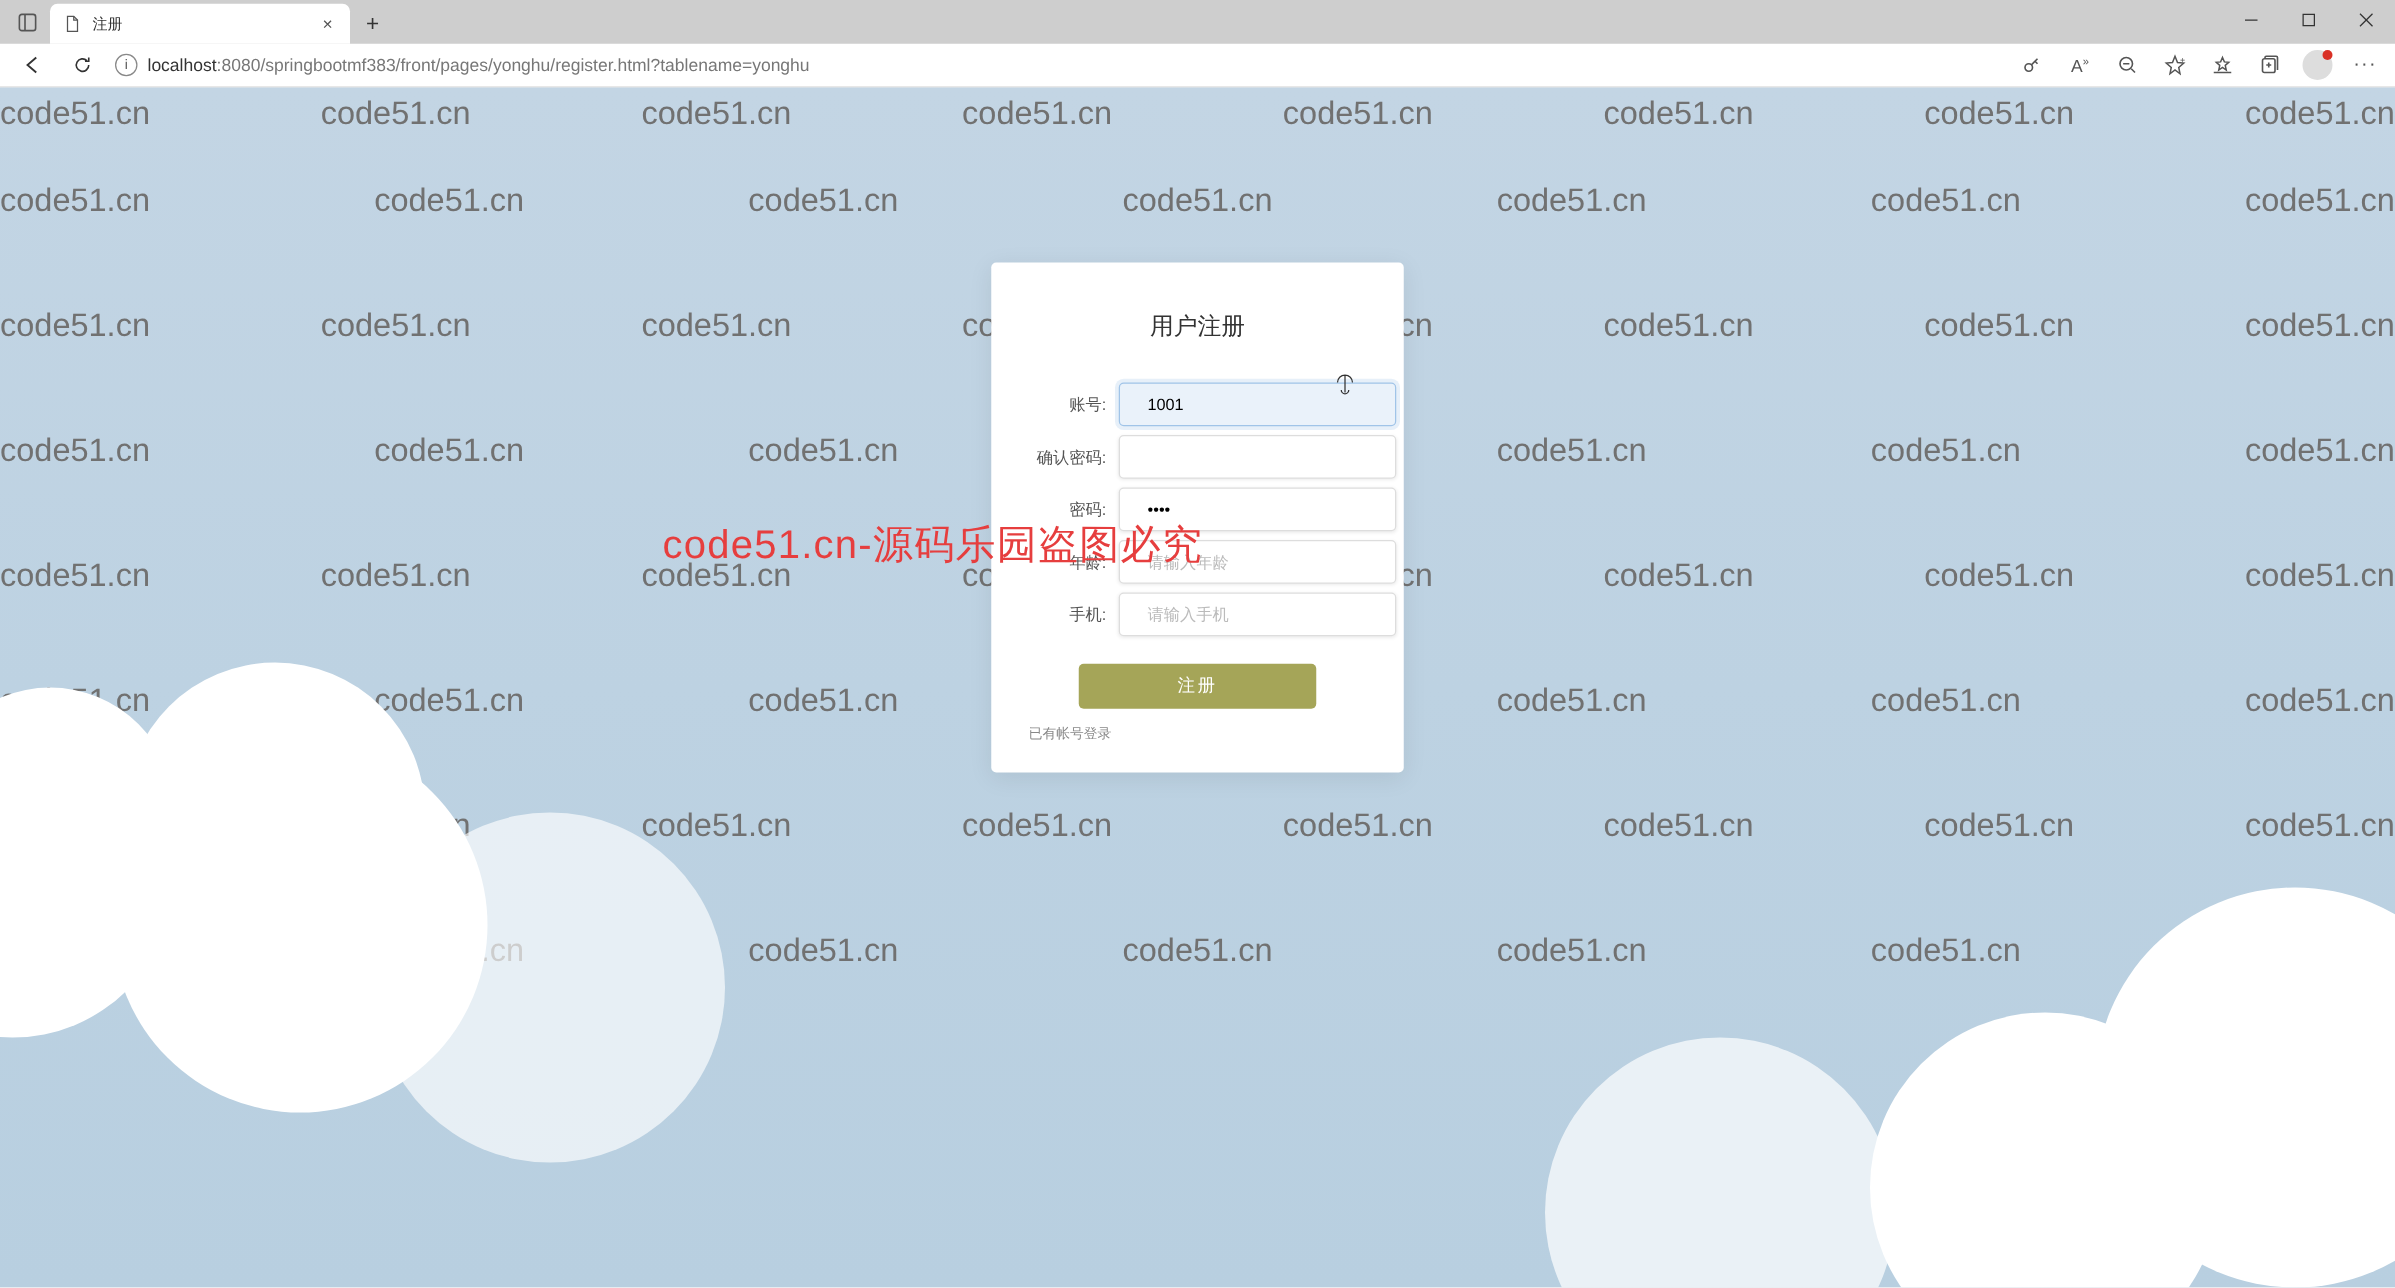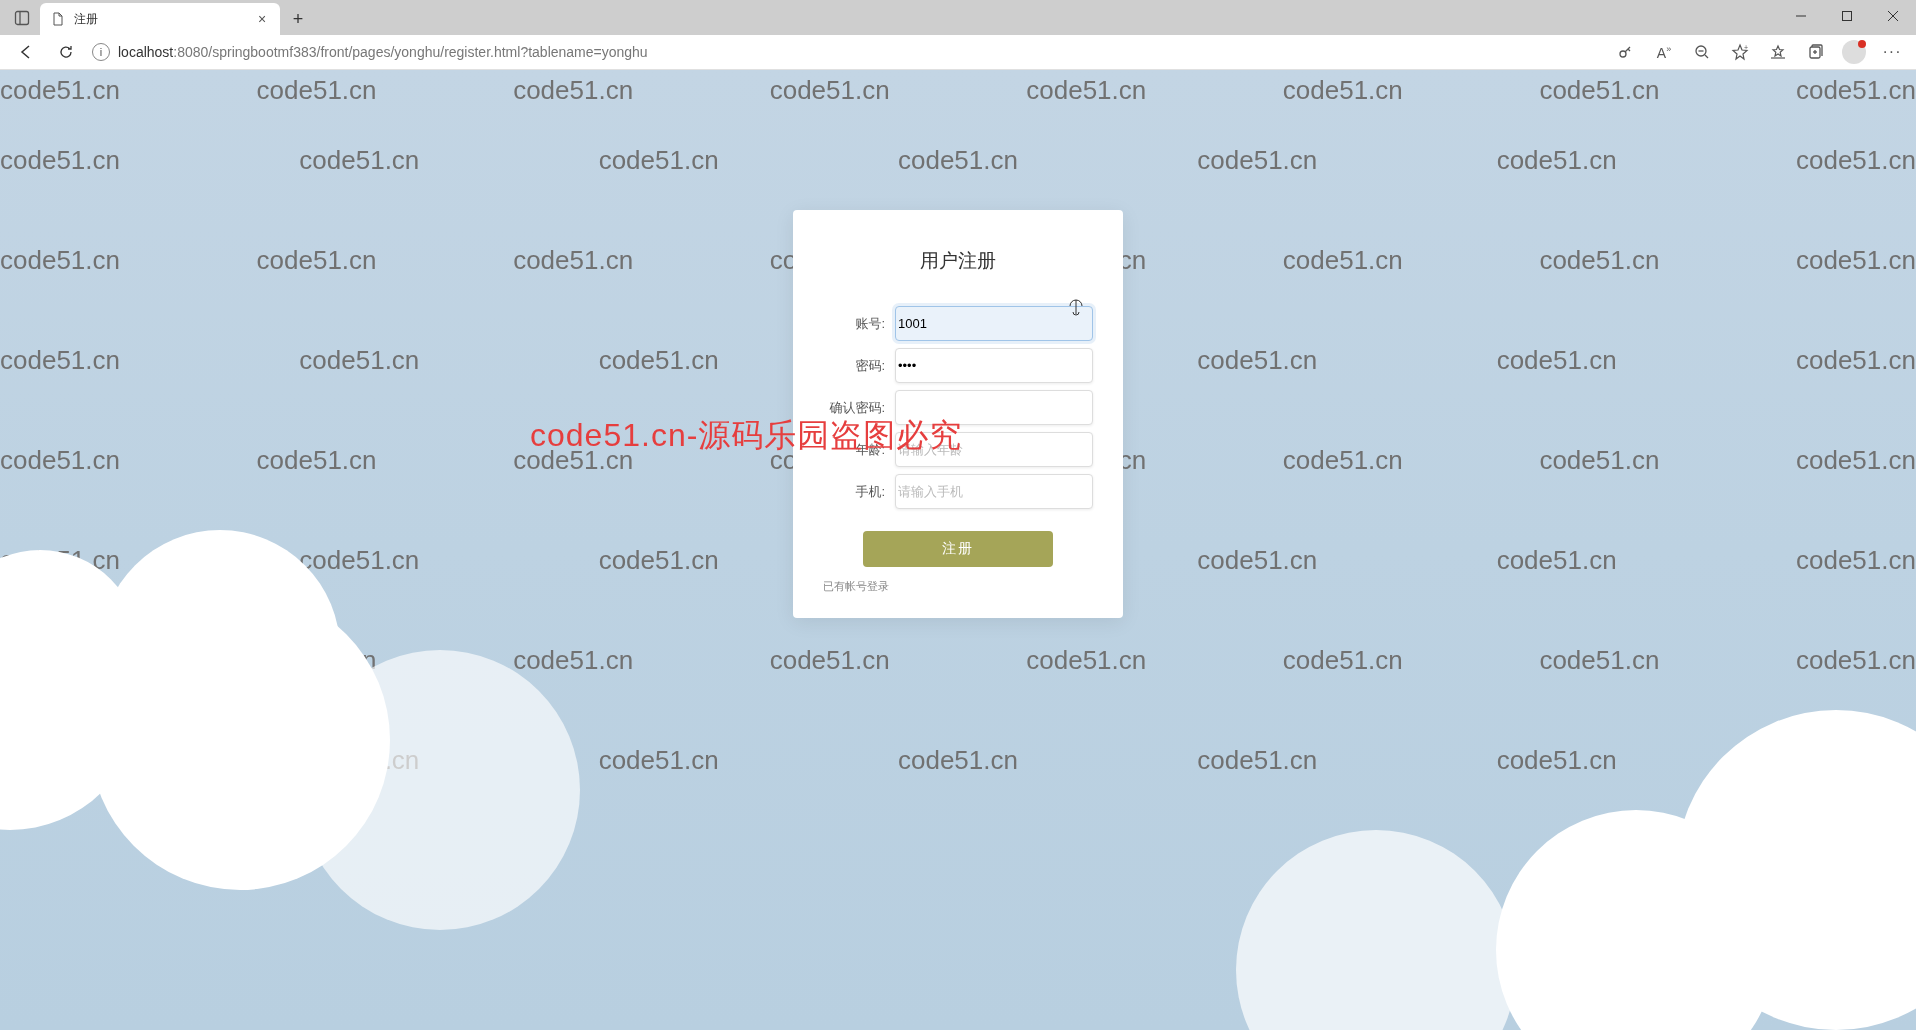--- a/index.html
+++ b/index.html
@@ -267,21 +267,21 @@
       color: #555;
       padding-right: 10px;
       flex-shrink: 0;
     }
     
     .form-input {
       flex: 1;
       height: 35px;
       border: 1px solid #ddd;
       border-radius: 4px;
-      padding: 0 2px;
+      padding: 0 22px;
       font-size: 13px;
       box-shadow: 0 1px 3px rgba(0,0,0,0.08);
       outline: none;
     }
     
     .form-input.focused {
       border-color: #a0c4e8;
       background: #eaf2fa;
       box-shadow: 0 0 0 3px rgba(160,196,232,0.25);
     }
@@ -530,27 +530,27 @@
 
   <div class="register-card">
     <h2 class="register-title">用户注册</h2>
 
     <div class="form-row">
       <label class="form-label">账号:</label>
       <input type="text" class="form-input focused" value="1001" style="">
     </div>
 
     <div class="form-row">
+      <label class="form-label">确认密码:</label>
+      <input type="password" class="form-input" style="">
+    </div>
+
+    <div class="form-row">
       <label class="form-label">密码:</label>
       <input type="password" class="form-input" value="1234" style="">
-    </div>
-
-    <div class="form-row">
-      <label class="form-label">确认密码:</label>
-      <input type="password" class="form-input" style="">
     </div>
 
 
     <div class="form-row">
       <label class="form-label">年龄:</label>
       <input type="text" class="form-input" placeholder="请输入年龄" style="">
     </div>
 
     <div class="form-row">
       <label class="form-label">手机:</label>

